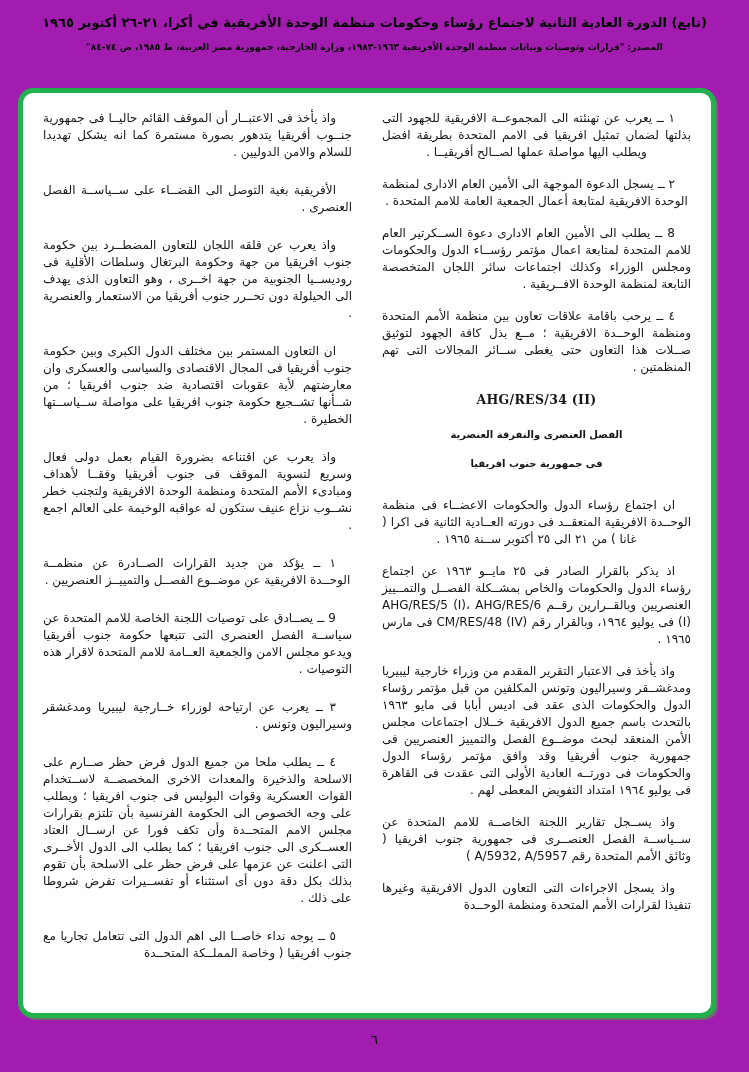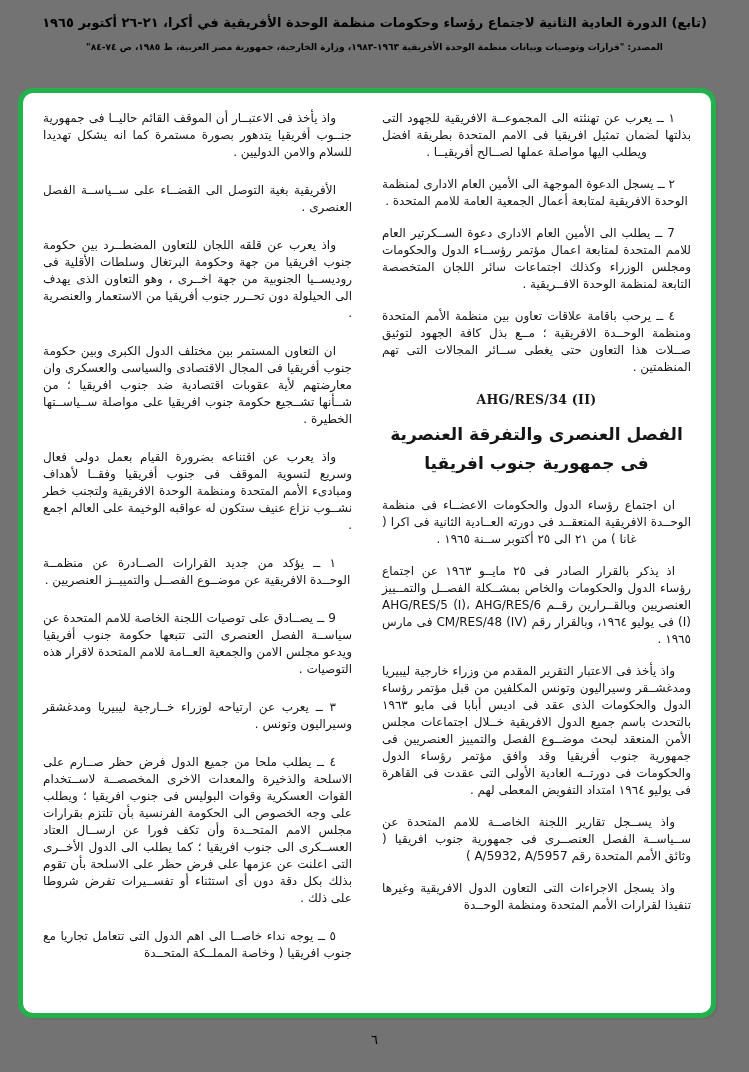--- a/index.html
+++ b/index.html
@@ -4,21 +4,21 @@
 <style>
   html, body {
     margin: 0;
     padding: 0;
     background: #ffffff;
   }
   .page {
     position: relative;
     width: 749px;
     height: 1072px;
-    background: #737373;
+    background: #a21caf;
     overflow: hidden;
     font-family: "DejaVu Sans", sans-serif;
     color: #111111;
   }
   
   .header {
     position: absolute;
     top: 14px;
     left: 0;
     right: 0;
@@ -72,21 +72,21 @@
     font-family: "DejaVu Serif", serif;
     font-weight: bold;
     font-size: 12.5px;
     letter-spacing: 0.3px;
     margin: 4px 0 18px 0;
   }
   .section-title {
     text-align: left;
     text-align-last: center;
     font-weight: bold;
-    font-size: 17px;
+    font-size: 10px;
     margin: 0 0 12px 0;
     text-indent: 0;
   }
   .section-title.second { margin-bottom: 25px; }
   
   .footer {
     position: absolute;
     left: 0;
     right: 0;
     top: 1032px;
@@ -103,21 +103,21 @@
   <div class="header">
     <div class="header-title">(تابع) الدورة العادية الثانية لاجتماع رؤساء وحكومات منظمة الوحدة الأفريقية في أكرا، ٢١-٢٦ أكتوبر ١٩٦٥</div>
     <div class="header-source">المصدر: "قرارات وتوصيات وبيانات منظمة الوحدة الأفريقية ١٩٦٣-١٩٨٣، وزارة الخارجية، جمهورية مصر العربية، ط ١٩٨٥، ص ٧٤-٨٤"</div>
   </div>
 
   <div class="content-box">
 
     <div class="col col-right">
       <p class="para center-last">١ ــ يعرب عن تهنئته الى المجموعــة الافريقية للجهود التى بذلتها لضمان تمثيل افريقيا فى الامم المتحدة بطريقة افضل ويطلب اليها مواصلة عملها لصــالح أفريقيــا .</p>
       <p class="para center-last">٢ ــ يسجل الدعوة الموجهة الى الأمين العام الادارى لمنظمة الوحدة الافريقية لمتابعة أعمال الجمعية العامة للامم المتحدة .</p>
-      <p class="para">7 ــ يطلب الى الأمين العام الادارى دعوة الســكرتير العام للامم المتحدة لمتابعة اعمال مؤتمر رؤســاء الدول والحكومات ومجلس الوزراء وكذلك اجتماعات سائر اللجان المتخصصة التابعة لمنظمة الوحدة الافــريقية .</p>
+      <p class="para">8 ــ يطلب الى الأمين العام الادارى دعوة الســكرتير العام للامم المتحدة لمتابعة اعمال مؤتمر رؤســاء الدول والحكومات ومجلس الوزراء وكذلك اجتماعات سائر اللجان المتخصصة التابعة لمنظمة الوحدة الافــريقية .</p>
       <p class="para">٤ ــ يرحب باقامة علاقات تعاون بين منظمة الأمم المتحدة ومنظمة الوحــدة الافريقية ؛ مــع بذل كافة الجهود لتوثيق صــلات هذا التعاون حتى يغطى ســائر المجالات التى تهم المنظمتين .</p>
       <div class="resolution-ref">AHG/RES/34 (II)</div>
       <p class="para section-title">الفصل العنصرى والتفرقة العنصرية</p>
       <p class="para section-title second">فى جمهورية جنوب افريقيا</p>
       <p class="para center-last">ان اجتماع رؤساء الدول والحكومات الاعضــاء فى منظمة الوحــدة الافريقية المنعقــد فى دورته العــادية الثانية فى اكرا ( غانا ) من ٢١ الى ٢٥ أكتوبر ســنة ١٩٦٥ .</p>
       <p class="para">اذ يذكر بالقرار الصادر فى ٢٥ مايــو ١٩٦٣ عن اجتماع رؤساء الدول والحكومات والخاص بمشــكلة الفصــل والتمــييز العنصريين وبالقــرارين رقــم AHG/RES/5 (I)، AHG/RES/6 (I) فى يوليو ١٩٦٤، وبالقرار رقم CM/RES/48 (IV) فى مارس ١٩٦٥ .</p>
       <p class="para">واذ يأخذ فى الاعتبار التقرير المقدم من وزراء خارجية ليبيريا ومدغشــقر وسيراليون وتونس المكلفين من قبل مؤتمر رؤساء الدول والحكومات الذى عقد فى اديس أبابا فى مايو ١٩٦٣ بالتحدث باسم جميع الدول الافريقية خــلال اجتماعات مجلس الأمن المنعقد لبحث موضــوع الفصل والتمييز العنصريين فى جمهورية جنوب أفريقيا وقد وافق مؤتمر رؤساء الدول والحكومات فى دورتــه العادية الأولى التى عقدت فى القاهرة فى يوليو ١٩٦٤ امتداد التفويض المعطى لهم .</p>
       <p class="para">واذ يســجل تقارير اللجنة الخاصــة للامم المتحدة عن ســياســة الفصل العنصــرى فى جمهورية جنوب افريقيا ( وثائق الأمم المتحدة رقم A/5932, A/5957 )</p>
       <p class="para">واذ يسجل الاجراءات التى التعاون الدول الافريقية وغيرها تنفيذا لقرارات الأمم المتحدة ومنظمة الوحــدة</p>
     </div>

